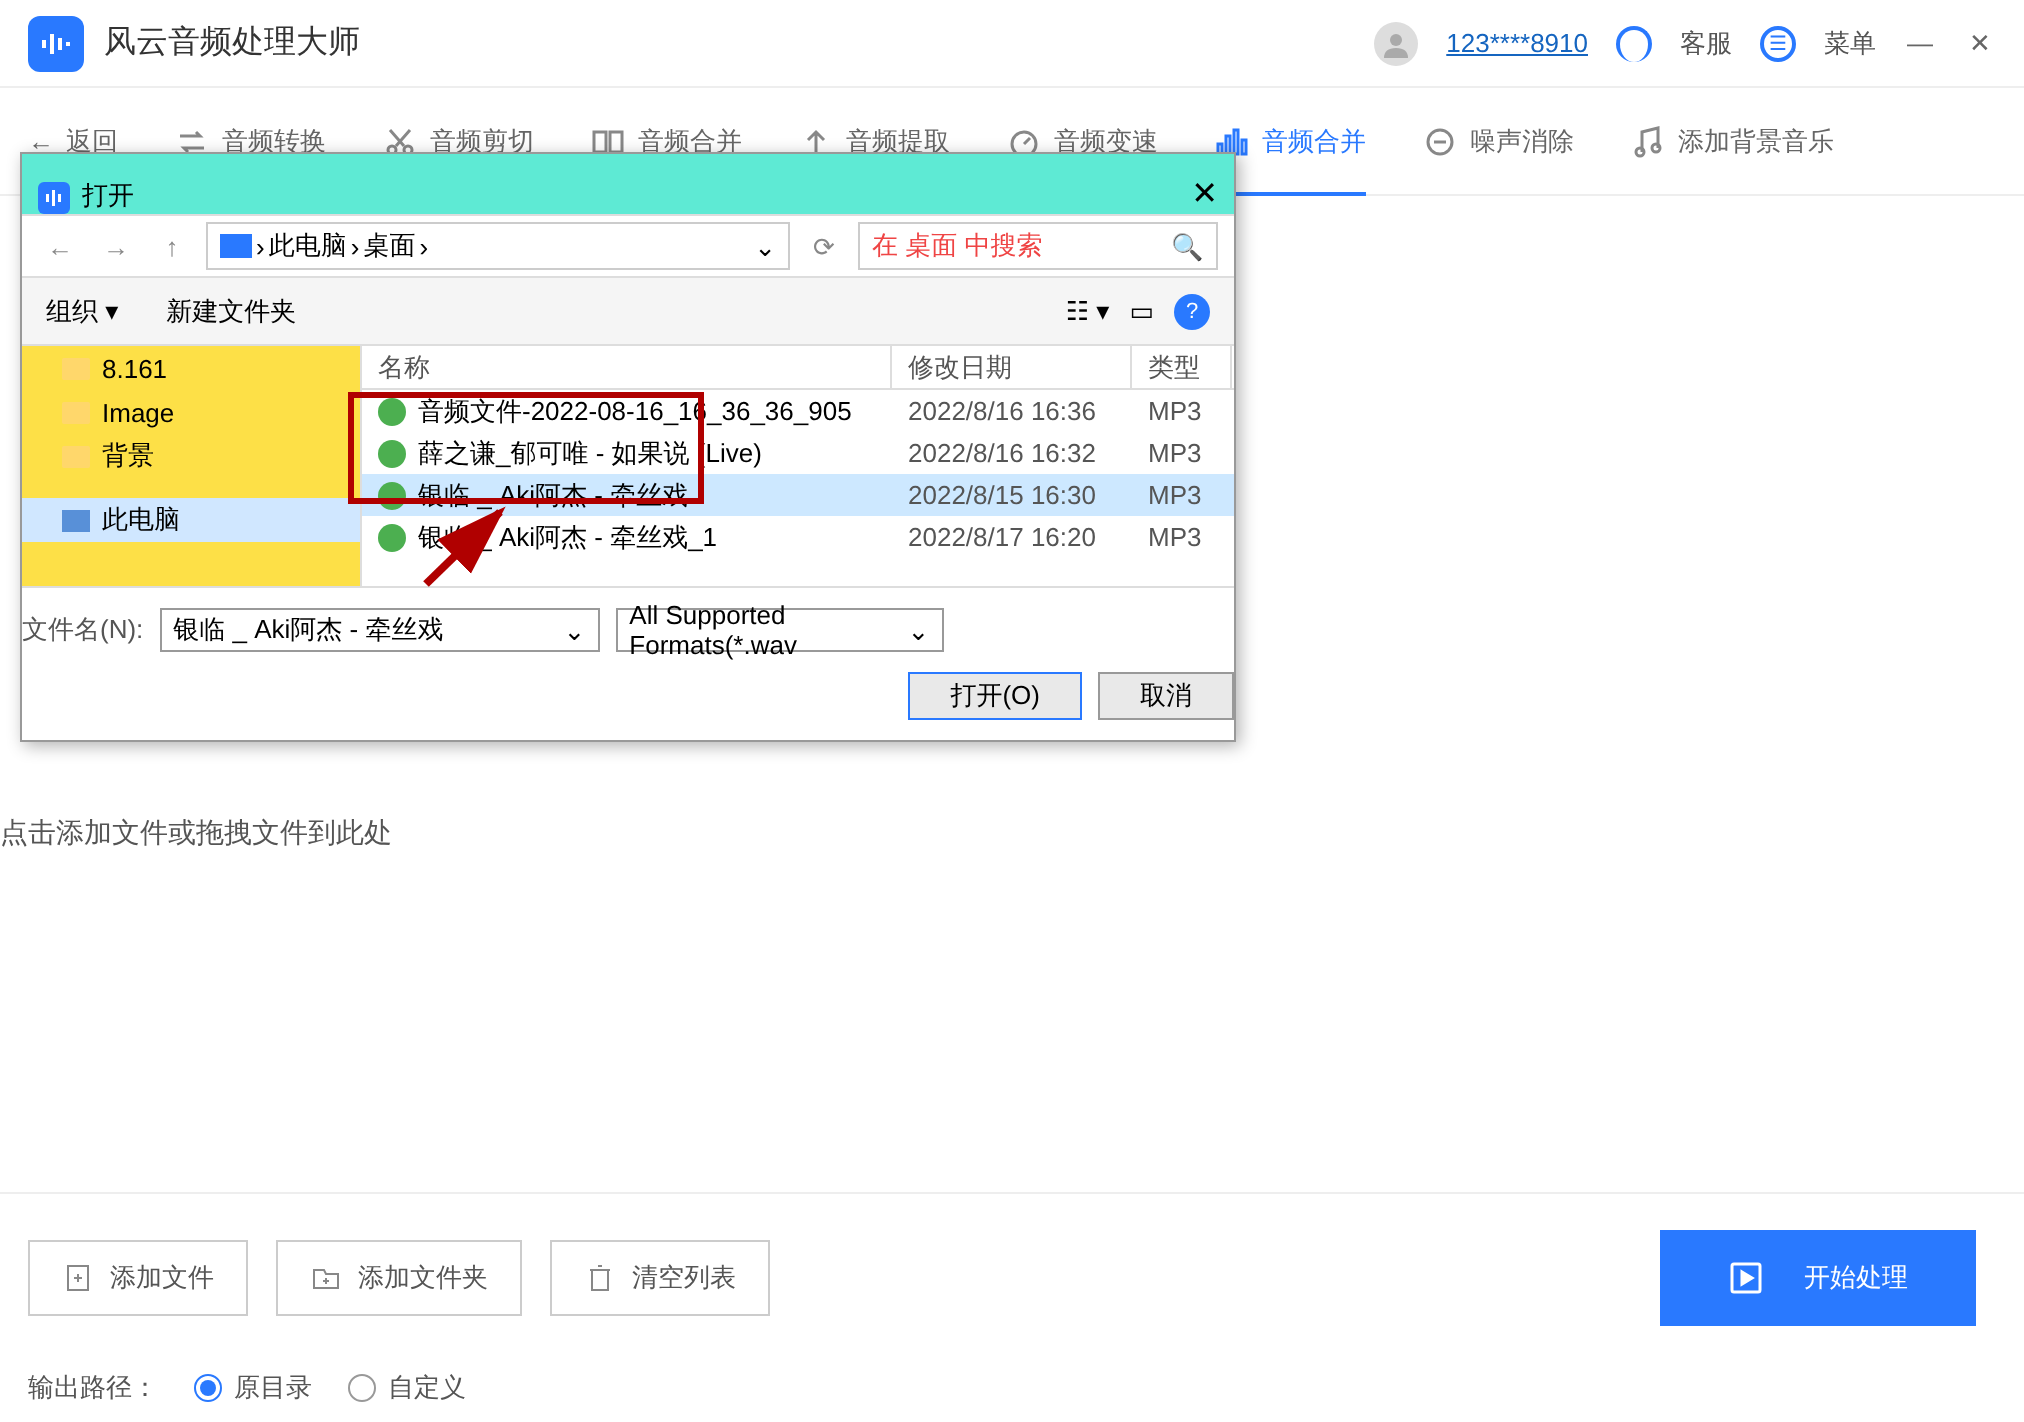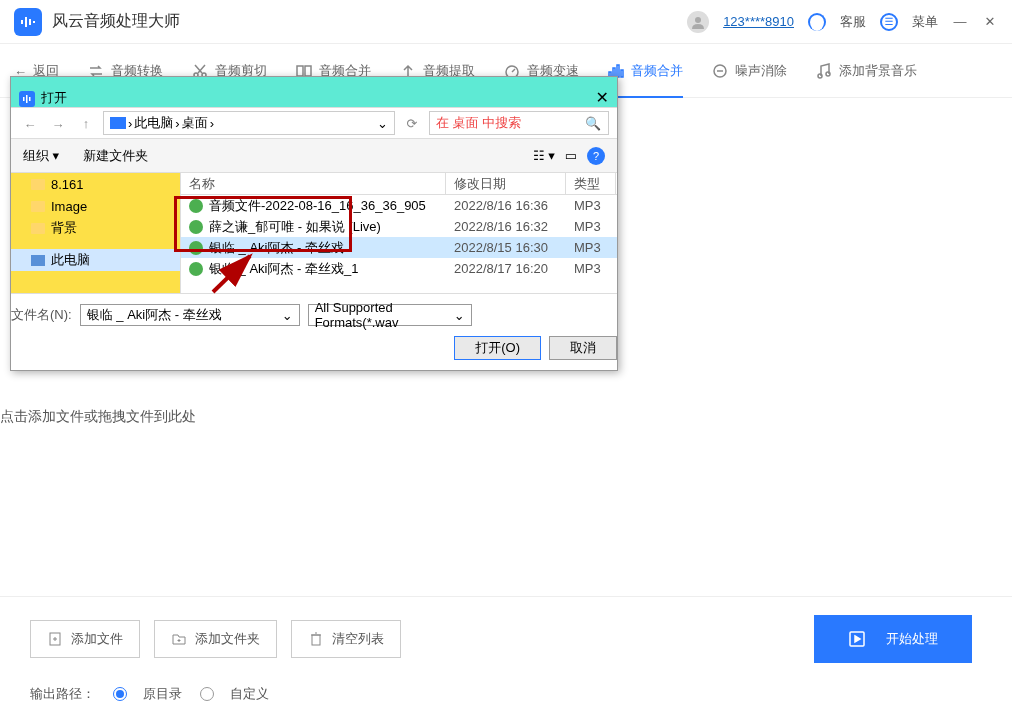--- a/index.html
+++ b/index.html
@@ -13,27 +13,27 @@
 .headset{width:18px;height:18px;border:2px solid #2979ff;border-radius:50%;border-bottom:none;position:relative}
 .menu-icon{width:18px;height:18px;border:2px solid #2979ff;border-radius:50%;display:flex;align-items:center;justify-content:center;color:#2979ff;font-size:10px}
 .win-btn{width:16px;text-align:center;color:#666;cursor:pointer}
 .tabs{height:54px;display:flex;align-items:center;padding:0 14px;gap:28px;border-bottom:1px solid #eee}
 .tab{display:flex;align-items:center;gap:6px;color:#666;cursor:pointer;height:54px;position:relative}
 .tab.active{color:#2979ff}
 .tab.active::after{content:"";position:absolute;bottom:0;left:0;right:0;height:2px;background:#2979ff}
 .tab svg{width:18px;height:18px}
 .main-area{position:relative;height:500px}
 .drop-hint{text-align:left;color:#555;margin-top:310px;font-size:14px}
-.bottom-bar{position:absolute;bottom:0;left:0;right:0;height:115px;border-top:1px solid #eee;padding:18px 30px}
+.bottom-bar{position:absolute;bottom:0;left:0;right:0;height:115px;border-top:1px solid #eee;padding:18px 14px}
 .bottom-btns{display:flex;gap:14px;align-items:center}
 .btn-outline{height:38px;padding:0 16px;border:1px solid #ccc;background:#fff;display:flex;align-items:center;gap:8px;color:#555;cursor:pointer}
 .btn-outline svg{width:16px;height:16px}
 .start-btn{margin-left:auto;height:48px;padding:0 34px;background:#2979ff;color:#fff;display:flex;align-items:center;gap:20px;font-size:16px;cursor:pointer;margin-right:10px}
 .output-row{display:flex;align-items:center;gap:18px;margin-top:22px;color:#555}
-.radio{display:flex;align-items:center;gap:16px}
+.radio{display:flex;align-items:center;gap:6px}
 .radio-dot{width:14px;height:14px;border-radius:50%;border:1px solid #999;display:flex;align-items:center;justify-content:center}
 .radio-dot.checked{border-color:#2979ff}
 .radio-dot.checked::after{content:"";width:8px;height:8px;border-radius:50%;background:#2979ff}
 
 .dialog{position:absolute;left:10px;top:76px;width:608px;background:#fff;border:1px solid #999;box-shadow:2px 2px 8px rgba(0,0,0,.3);z-index:10}
 .dlg-title{height:30px;display:flex;align-items:flex-end;padding:0 8px;background:#5eead4}
 .dlg-title .mini-logo{width:16px;height:16px;background:#2979ff;border-radius:3px;margin-right:6px;display:flex;align-items:center;justify-content:center}
 .dlg-title .close{margin-left:auto;font-size:16px;cursor:pointer}
 .dlg-nav{height:32px;display:flex;align-items:center;padding:0 8px;gap:6px;border-top:1px solid #ddd;border-bottom:1px solid #ddd}
 .dlg-nav .arrow{width:22px;height:22px;color:#888;display:flex;align-items:center;justify-content:center}

